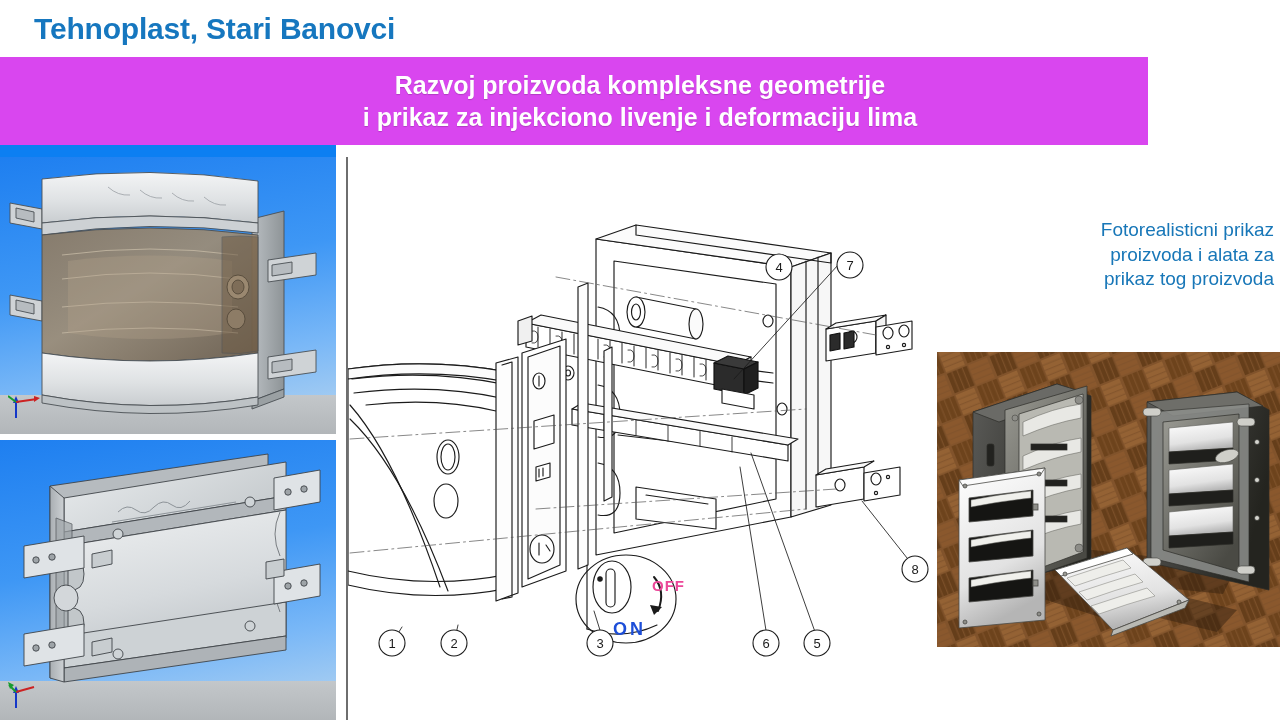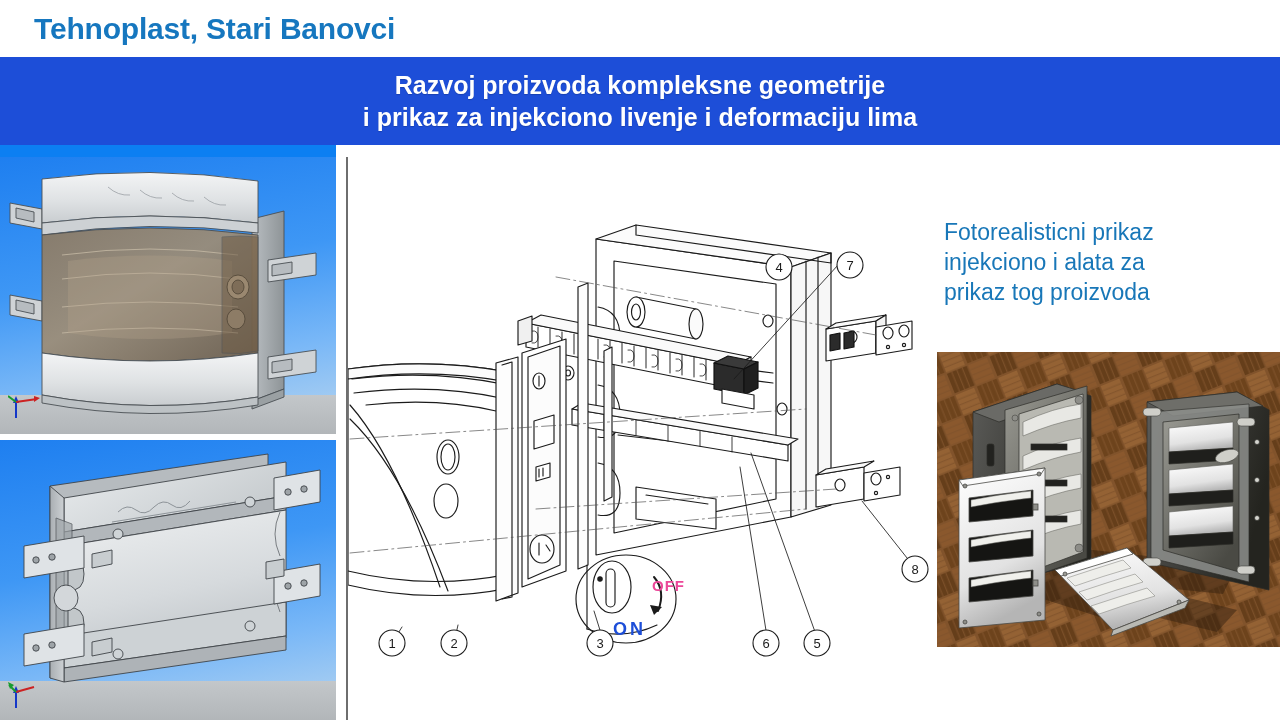--- a/index.html
+++ b/index.html
@@ -22,22 +22,22 @@
     left: 34px; top: 12px;
     font-size: 30px;
     font-weight: bold;
     color: #1677bf;
     letter-spacing: -0.2px;
     white-space: nowrap;
   }
   .banner {
     position: absolute;
     left: 0; top: 57px;
-    width: 1280px; height: 88px;
-    background: #1d4ed8;
+    width: 1148px; height: 88px;
+    background: #d946ef;
   }
   .banner-text {
     position: absolute;
     left: 0; top: 0; width: 1280px; height: 88px;
     display: flex;
     flex-direction: column;
     align-items: center;
     justify-content: center;
     color: #ffffff;
     font-size: 25px;
@@ -88,22 +88,22 @@
     left: 10px; top: 0;
     width: 2px; height: 563px;
     background: #6e6e6e;
   }
 
   
   .right-caption {
     position: absolute;
     left: 944px; top: 218px;
     width: 330px;
-    text-align: left;
-    font-size: 23px;
+    text-align: right;
+    font-size: 19px;
     line-height: 1.30;
     color: #1877b8;
   }
   .photo {
     position: absolute;
     left: 937px; top: 352px;
     width: 343px; height: 295px;
     overflow: hidden;
     background: #6b4426;
   }
@@ -508,21 +508,21 @@
         <text x="481" y="491">5</text>
         <text x="430" y="491">6</text>
         <text x="514" y="113">7</text>
         <text x="579" y="417">8</text>
       </g>
     </svg>
   </div>
 
   <div class="right-caption">
     <div>Fotorealisticni prikaz</div>
-    <div>injekciono i alata za</div>
+    <div>proizvoda i alata za</div>
     <div>prikaz tog proizvoda</div>
   </div>
 
   <div class="photo">
     <svg class="photo-svg" width="343" height="295" viewBox="0 0 343 295">
       <defs>
         <pattern id="parquet" width="46" height="46" patternUnits="userSpaceOnUse" patternTransform="rotate(-22)">
           <rect width="46" height="46" fill="#8b5a2f"></rect>
           <g fill="#a06a38">
             <rect x="1" y="1" width="20" height="4.6"></rect>

